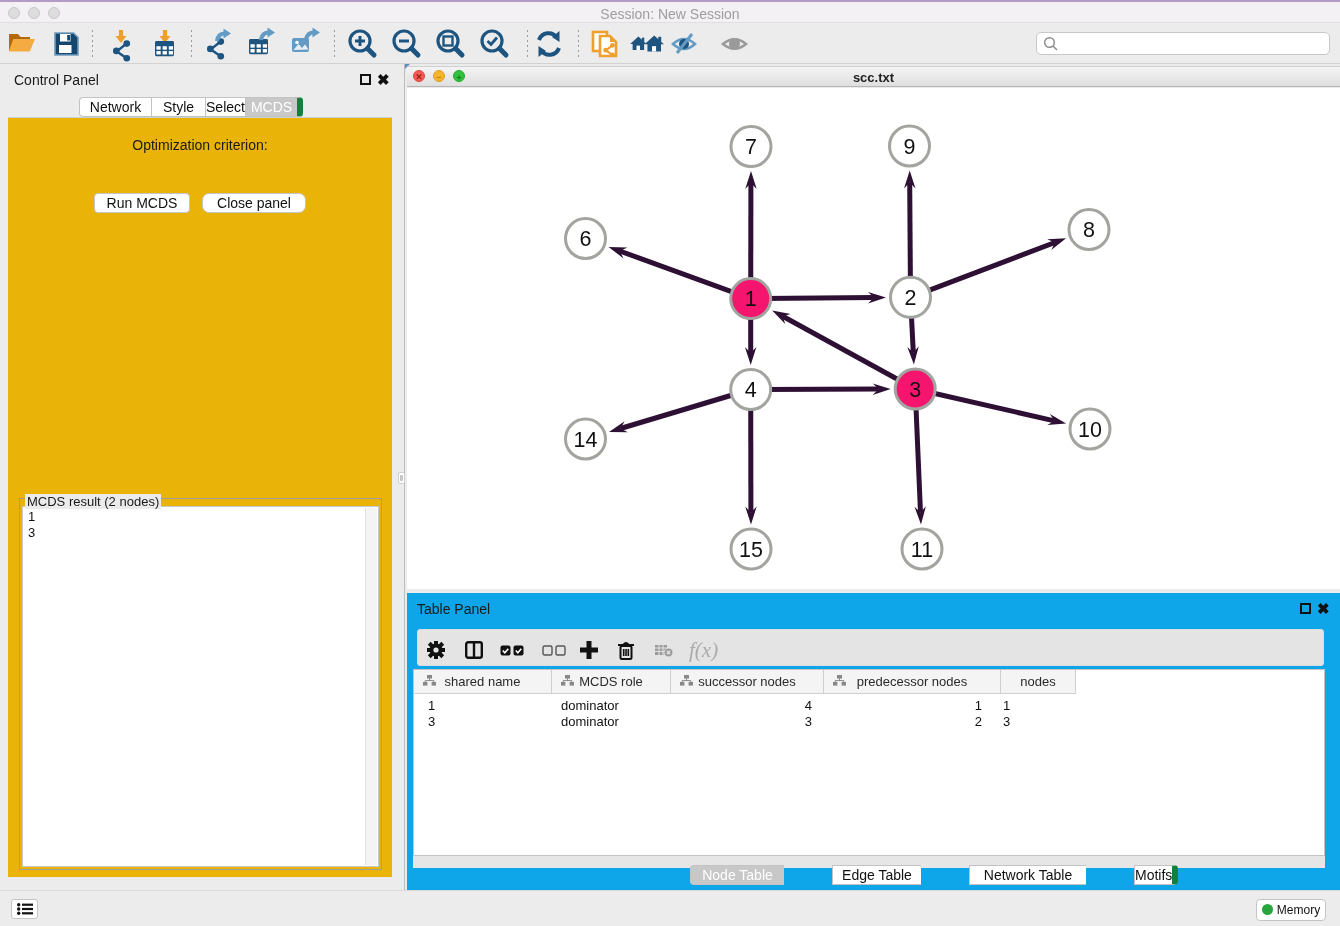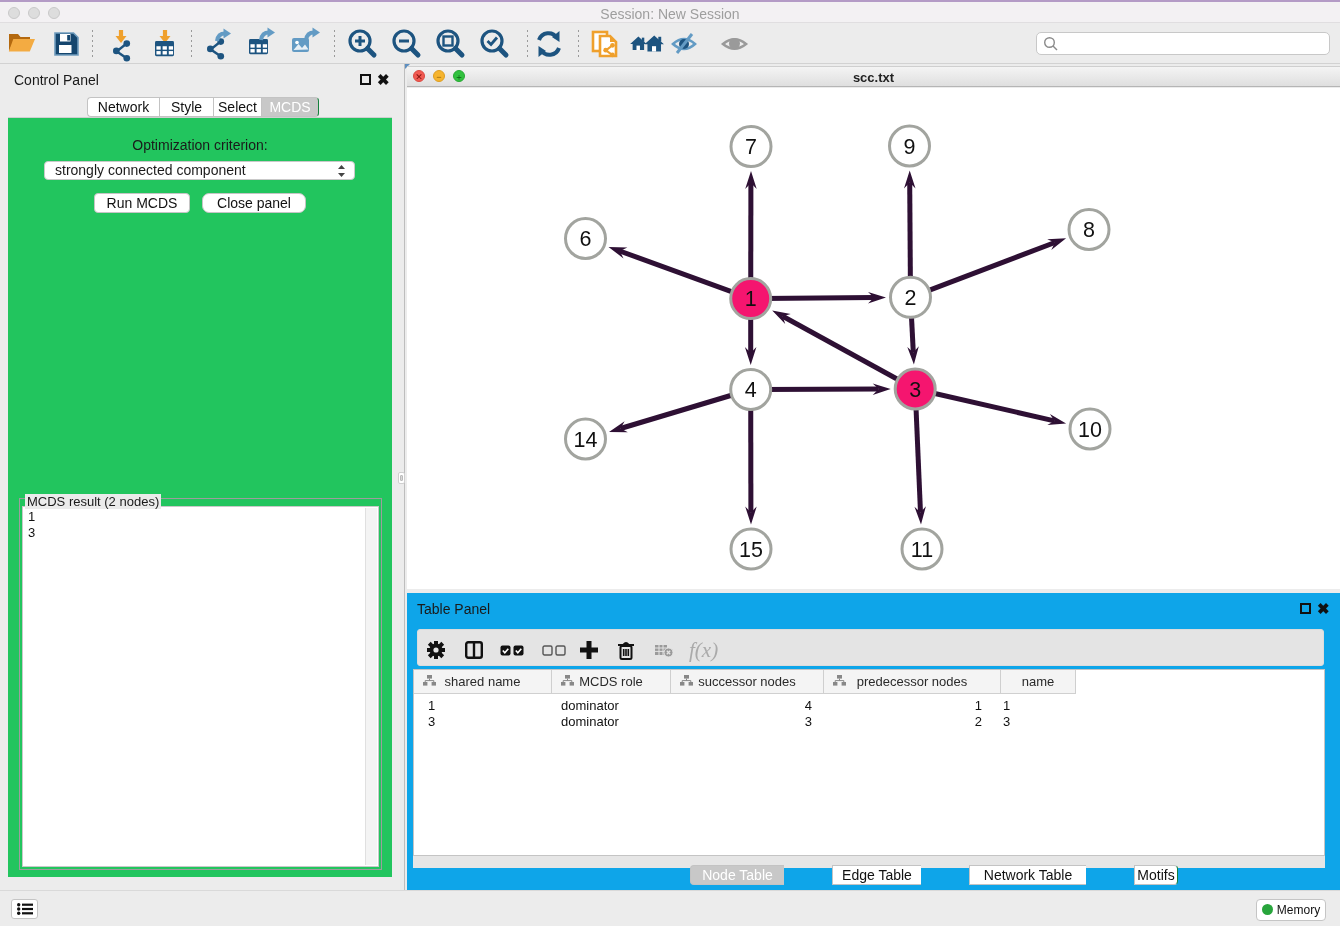--- a/index.html
+++ b/index.html
@@ -28,24 +28,24 @@
 
 #cpanel { position:absolute; left:0; top:64px; width:400px; height:826px; background:#ececec; }
 #cphead { position:absolute; left:0; top:0; width:100%; height:32px; }
 #cptitle { position:absolute; left:14px; top:8px; font-size:14px; color:#1a1a1a; }
 .sqbtn { position:absolute; width:11px; height:11px; border:2px solid #111; }
 .xbtn { position:absolute; font-size:15px; font-weight:bold; color:#111; line-height:14px; }
 .tabrow { position:absolute; display:flex; }
 .tab { height:20px; line-height:19px; font-size:14px; text-align:center;
   background:#fff; border:1px solid #c3c3c3; border-right:none; color:#111; }
 .tab:first-child { border-radius:4px 0 0 4px; }
-.tab:last-child { border-radius:0 4px 4px 0; border-right:1px solid #15803d; }
+.tab:last-child { border-radius:0 4px 4px 0; border-right:6px solid #15803d; }
 .tabsel { background:#c8c8c8; color:#fff; }
 #cppane { position:absolute; left:8px; top:53px; width:384px; height:760px;
-  border-top:1px solid #cfcfcf; background:#22c55e; }
+  border-top:1px solid #cfcfcf; background:#eab308; }
 #optlabel { position:absolute; left:0; top:19px; width:384px; text-align:center;
   font-size:14px; color:#1a1a1a; }
 #combo { position:absolute; left:36px; top:43px; width:311px; height:19px;
   background:#fff; border:1px solid #c9c9c9; border-radius:4px;
   font-size:14px; color:#1a1a1a; line-height:17px; padding-left:10px; }
 .btn { position:absolute; height:20px; background:#fff; border:1px solid #c5c5c5;
   border-radius:4px; font-size:14px; color:#111; text-align:center; line-height:18px; }
 #fieldset { position:absolute; left:11px; top:380px; width:363px; height:372px; }
 #fslegend { position:absolute; left:6px; top:-4px; background:#ebebeb; padding:0 2px;
   font-size:13px; color:#1a1a1a; }
@@ -264,34 +264,28 @@
     </svg>
       </div>
   </div>
 
   <div id="cpanel">
     <div id="cphead">
       <div id="cptitle">Control Panel</div>
       <div class="sqbtn" style="left:360px; top:10px;"></div>
       <div class="xbtn" style="left:377px; top:9px;">✖</div>
     </div>
-    <div class="tabrow" style="left:79px; top:33px;margin-left:8px;">
+    <div class="tabrow" style="left:79px; top:33px;">
       <div class="tab" style="width:72px;">Network</div>
       <div class="tab" style="width:54px;">Style</div>
-      <div class="tab" style="width:48px;">Select</div>
+      <div class="tab" style="width:40px;">Select</div>
       <div class="tab tabsel" style="width:58px;">MCDS</div>
     </div>
     <div id="cppane">
       <div id="optlabel">Optimization criterion:</div>
-      <div id="combo">strongly connected component
-        <svg style="position:absolute; right:8px; top:3px;" width="9" height="12" viewBox="0 0 9 12">
-          <polygon points="4.5,0 8,4 1,4" fill="#444"></polygon>
-            <polygon points="4.5,12 8,8 1,8" fill="#444"></polygon>
-        </svg>
-      </div>
       <div class="btn" style="left:86px; top:75px; width:96px;">Run MCDS</div>
       <div class="btn" style="left:194px; top:75px; width:104px;border-radius:7px;">Close panel</div>
       <div id="fieldset">
         <div id="fsborder"></div>
         <div id="fstext">1<br>3</div>
         <div id="fsscroll"></div>
         <div id="fslegend">MCDS result (2 nodes)</div>
       </div>
     </div>
   </div>
@@ -447,21 +441,21 @@
           <rect x="8.6" y="7" width="4.4" height="3.6" fill="#888"></rect>
           <path d="M6.5 3.6 v2 M2.2 7 v-1.4 h8.6 V7" fill="none" stroke="#888" stroke-width="1"></path>
         </svg>
       <div class="th" style="left:410px; width:177px;">predecessor nodes</div>
       <svg width="13" height="11" viewBox="0 0 13 11" style="position:absolute; left:419px; top:5px;">
           <rect x="4" y="0" width="5" height="3.6" fill="#888"></rect>
           <rect x="0" y="7" width="4.4" height="3.6" fill="#888"></rect>
           <rect x="8.6" y="7" width="4.4" height="3.6" fill="#888"></rect>
           <path d="M6.5 3.6 v2 M2.2 7 v-1.4 h8.6 V7" fill="none" stroke="#888" stroke-width="1"></path>
         </svg>
-      <div class="th" style="left:587px; width:75px;">name</div>
+      <div class="th" style="left:587px; width:75px;">nodes</div>
       <div class="td" style="left:14px; top:28px;">1</div>
       <div class="td" style="left:147px; top:28px;">dominator</div>
       <div class="td" style="left:330px; top:28px; width:68px; text-align:right;">4</div>
       <div class="td" style="left:500px; top:28px; width:68px; text-align:right;">1</div>
       <div class="td" style="left:589px; top:28px;">1</div>
       <div class="td" style="left:14px; top:44px;">3</div>
       <div class="td" style="left:147px; top:44px;">dominator</div>
       <div class="td" style="left:330px; top:44px; width:68px; text-align:right;">3</div>
       <div class="td" style="left:500px; top:44px; width:68px; text-align:right;">2</div>
       <div class="td" style="left:589px; top:44px;">3</div>

